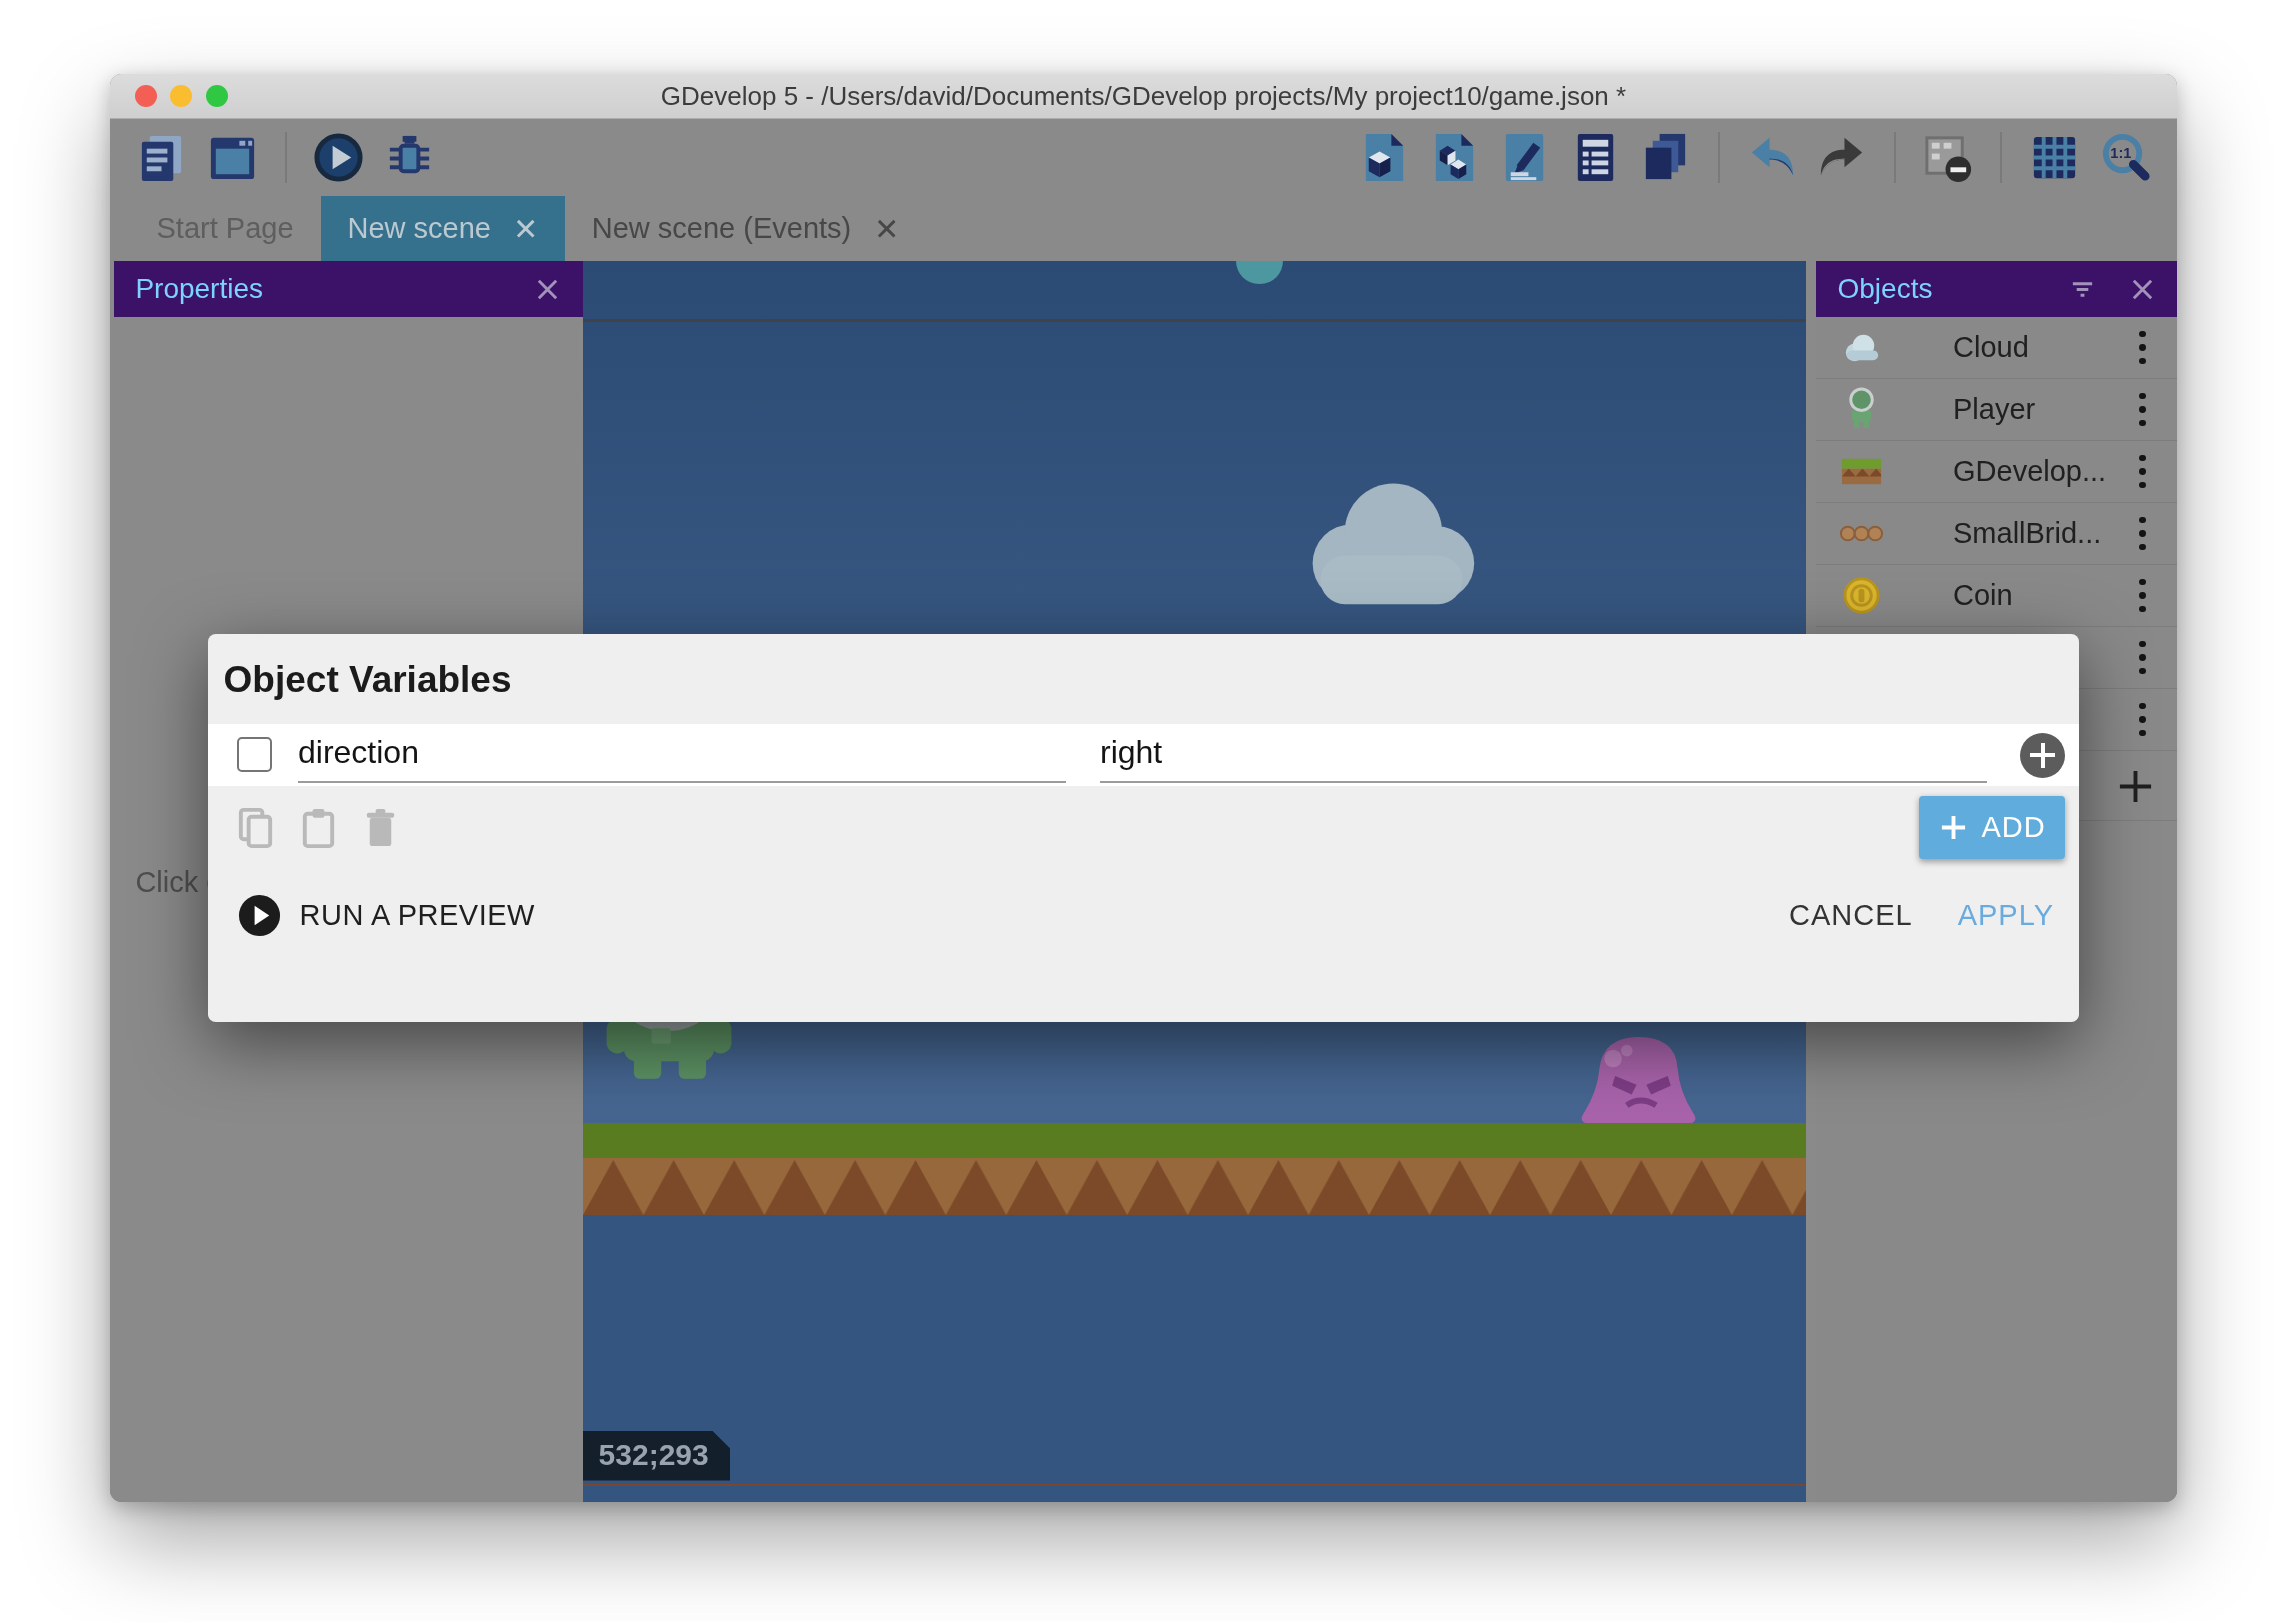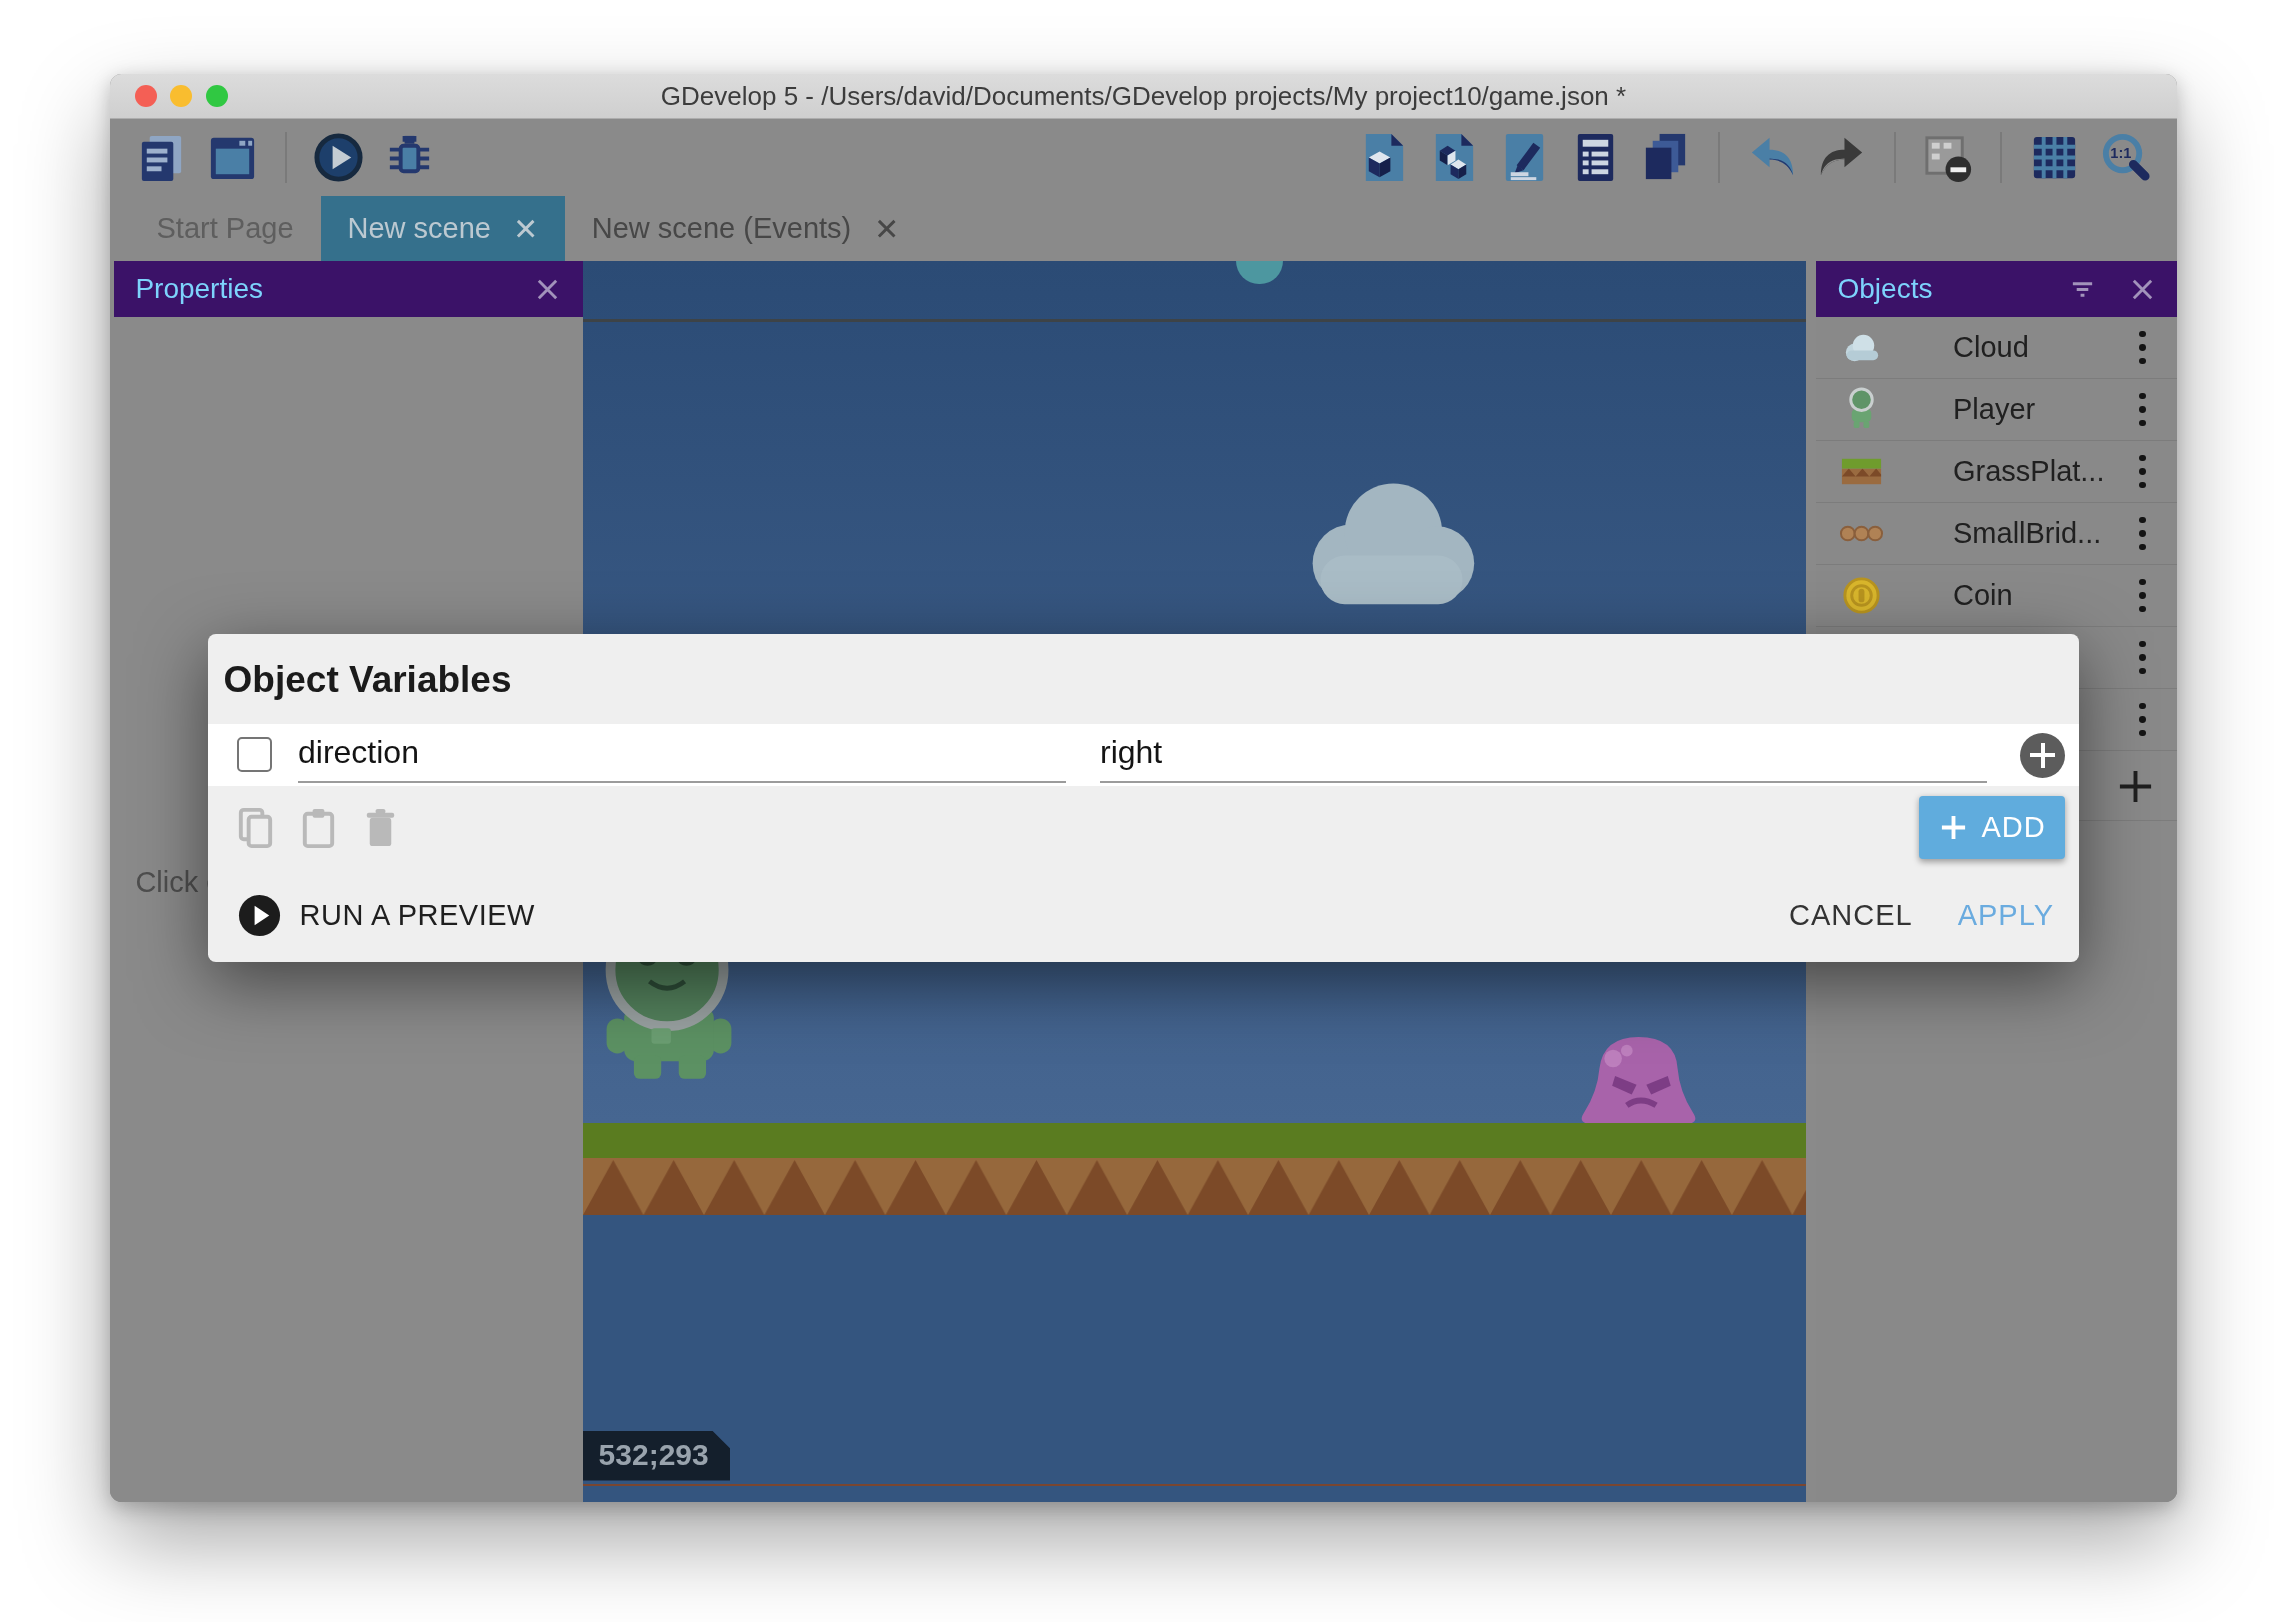--- a/index.html
+++ b/index.html
@@ -79,21 +79,21 @@
   .add-plus { position:absolute; left:300px; top:15.6px; width:39px; height:39px; }
   .obj-spacer { flex:1; }
   .searchbar { height:60px; background:#8f8f8f; border-top:1px solid #7c7c7c;
     display:flex; align-items:center; padding:0 25px; position:relative; }
   .searchbar input { flex:1; background:transparent; border:none; outline:none;
     font-size:29px; color:#3a3a3a; font-family:"Liberation Sans",sans-serif; }
   .searchbar input::placeholder { color:#646464; opacity:1; }
   .searchbar svg { width:33px; height:33px; }
 
   
-  .modal { position:absolute; left:208px; top:634px; width:1871px; height:328px; background:#efefef;
+  .modal { position:absolute; left:208px; top:634px; width:1871px; height:388px; background:#efefef;
     border-radius:7.8px; box-shadow:0 19.5px 68px rgba(0,0,0,0.5); z-index:50; }
   .m-head { position:absolute; left:0; top:0; width:100%; height:90px; }
   .m-title { position:absolute; left:15.6px; top:25px; font-size:37px; font-weight:600; color:#1b1b1b; }
   .m-varrow { position:absolute; left:0; top:90px; width:100%; height:62px; background:#ffffff; }
   .m-check { position:absolute; left:29px; top:12.7px; width:35px; height:35px; background:#fff;
     border:2.9px solid #757575; border-radius:4.9px; }
   .m-input { position:absolute; top:0; height:59px; background:transparent; border:none; outline:none;
     border-bottom:2px solid #9b9b9b; font-size:32px; color:#141414; font-family:"Liberation Sans",sans-serif; }
   .m-name  { left:90px;  width:768px; }
   .m-value { left:892px; width:887px; }
@@ -393,21 +393,21 @@
       </div>
 
       <div class="obj-row">
         <span class="obj-icon">
           <svg viewBox="0 0 46 46">
               <rect x="3" y="20" width="40" height="16" fill="#9a6b40"></rect>
               <path d="M3,28 L10,20 L17,28 L24,20 L31,28 L38,20 L43,26 V28 H3 Z" fill="#7c4a28"></path>
               <rect x="3" y="10" width="40" height="10" fill="#6f9c2d"></rect>
             </svg>
         </span>
-        <span class="obj-label">GrassPlat...</span>
+        <span class="obj-label">GDevelop...</span>
         <span class="dots">
             <i></i>
             <i></i>
             <i></i>
           </span>
       </div>
 
       <div class="obj-row">
         <span class="obj-icon">
           <svg viewBox="0 0 46 46">

